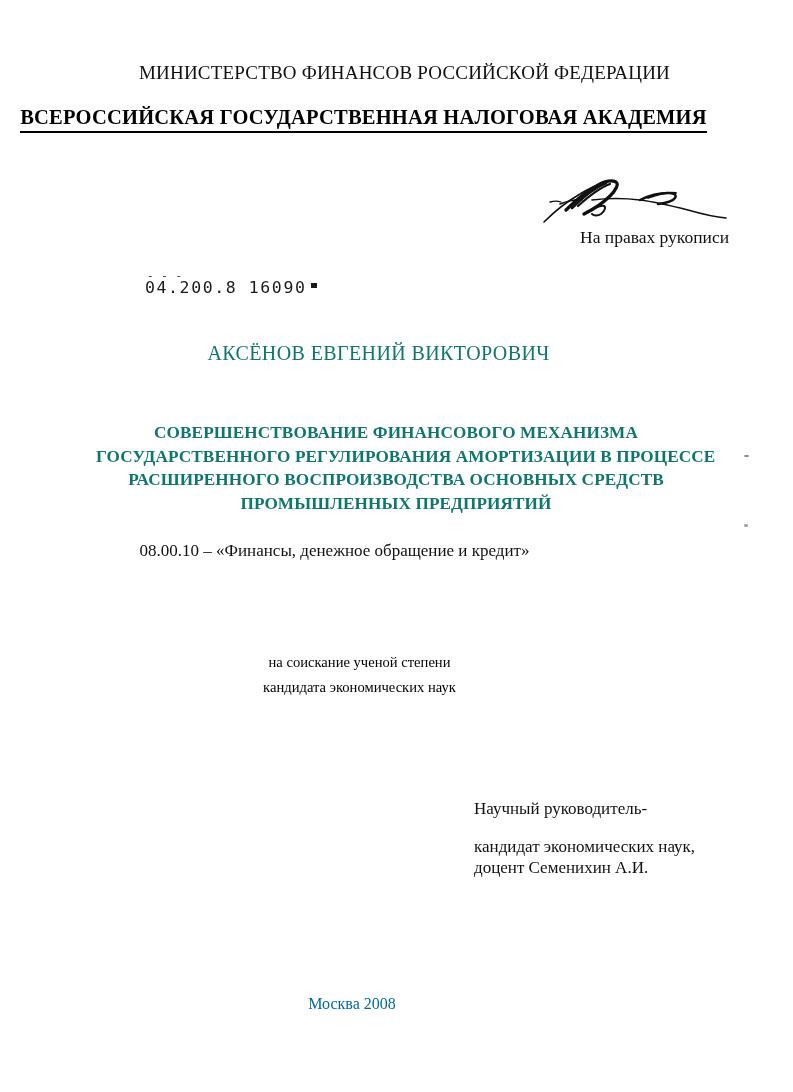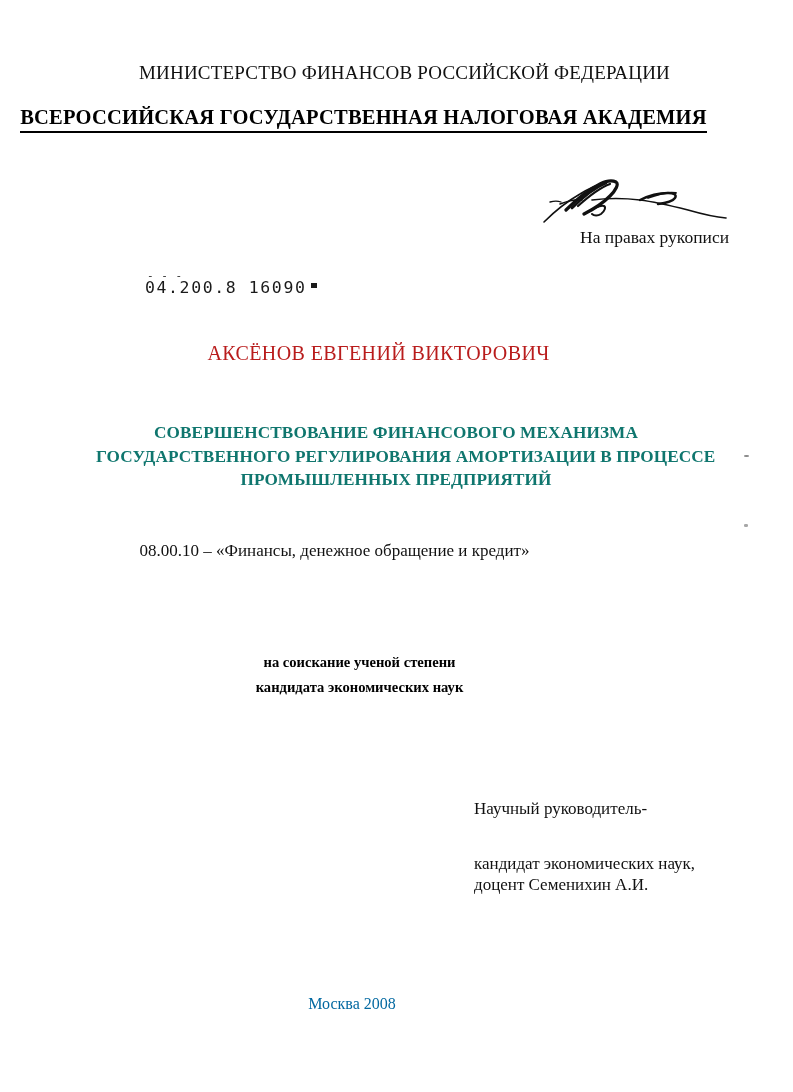--- a/index.html
+++ b/index.html
@@ -96,21 +96,21 @@
 
   
   .author {
     position: absolute;
     top: 342px;
     left: 0;
     width: 757px;
     text-align: center;
     font-size: 20px;
     letter-spacing: 0.4px;
-    color: #b91c1c;
+    color: #0f766e;
   }
 
   
   .title-block {
     position: absolute;
     top: 421px;
     left: 96px;
     width: 600px;
     text-align: center;
   }
@@ -145,36 +145,36 @@
     letter-spacing: 6px;
     text-indent: 6px;
     color: #000;
   }
   .degree {
     position: absolute;
     left: 0;
     width: 719px;
     text-align: center;
     font-size: 14.6px;
-    font-weight: bold;
+    font-weight: normal;
     color: #000;
   }
   .degree-1 { top: 654px; }
   .degree-2 { top: 679px; }
 
   
   .supervisor {
     position: absolute;
     top: 786px;
     left: 474px;
     font-size: 17px;
     color: #111;
   }
   .sup-line-1 { line-height: 20px; margin-top: 13px; }
-  .sup-line-2 { margin-top: 34px; line-height: 21px; }
+  .sup-line-2 { margin-top: 17px; line-height: 21px; }
   .sup-line-3 { line-height: 21px; }
 
   
   .footer {
     position: absolute;
     top: 995px;
     left: 12px;
     width: 680px;
     text-align: center;
     font-size: 16px;
@@ -226,20 +226,21 @@
   <div class="stamp">
     <span class="tick">- - -</span>
     <span>04.200.8 16090</span><span class="endmark"></span>
   </div>
 
   <div class="author">АКСЁНОВ ЕВГЕНИЙ ВИКТОРОВИЧ</div>
 
   <div class="title-block">
     <div class="title-line">СОВЕРШЕНСТВОВАНИЕ ФИНАНСОВОГО МЕХАНИЗМА</div>
     <div class="title-line">ГОСУДАРСТВЕННОГО РЕГУЛИРОВАНИЯ АМОРТИЗАЦИИ В ПРОЦЕССЕ</div>
+    <div class="title-line">РАСШИРЕННОГО ВОСПРОИЗВОДСТВА ОСНОВНЫХ СРЕДСТВ</div>
     <div class="title-line">ПРОМЫШЛЕННЫХ ПРЕДПРИЯТИЙ</div>
   </div>
 
   <div class="specialty">08.00.10 – «Финансы, денежное обращение и кредит»</div>
 
 
   <div class="degree degree-1">на соискание ученой степени</div>
   <div class="degree degree-2">кандидата экономических наук</div>
 
   <div class="supervisor">

